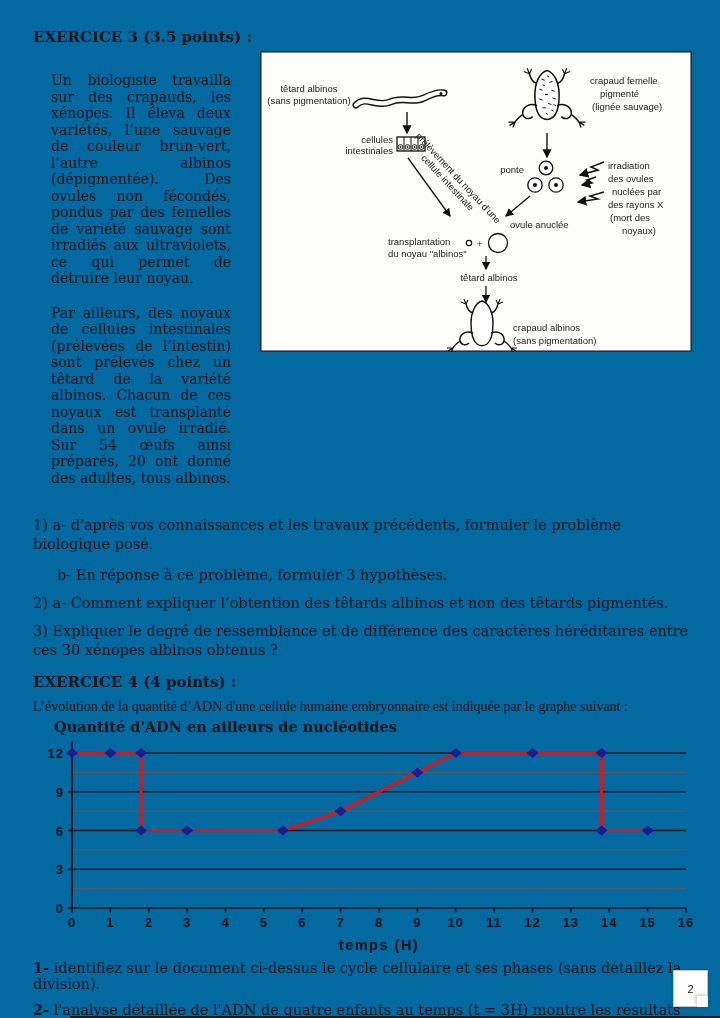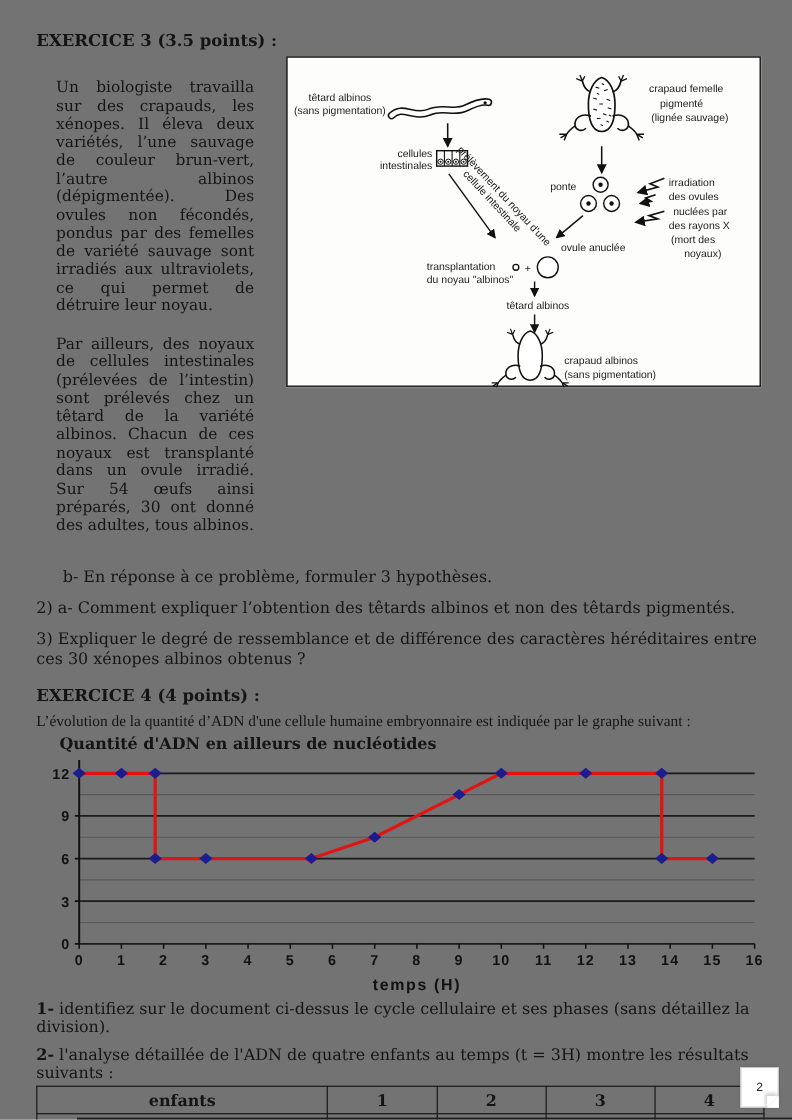--- a/index.html
+++ b/index.html
@@ -1,16 +1,16 @@
 <!DOCTYPE html>
 <html><head>
 <meta charset="utf-8">
 <style>
   html,body{margin:0;padding:0;background:#e8e8e8}
-  .page{position:relative;width:720px;height:1018px;background:#737373;overflow:hidden;
+  .page{position:relative;width:720px;height:1018px;background:#0369a1;overflow:hidden;
         font-family:"Liberation Serif",serif;color:#141414;margin:0 auto}
   .content{padding:28px 25px 0 33px}
   .extitle{font-size:15px;font-weight:bold;margin:0 0 8px 0;font-family:"DejaVu Serif",serif}
   .row{display:flex;gap:11px;align-items:flex-start}
   .col-text{width:216px;flex:none;text-align:justify;font-size:14px;line-height:16.5px;
             font-family:"DejaVu Serif",serif}
   .col-text p{margin:18px}
   .diagram{flex:none;margin-top:-3px;background:#fdfdfc}
   .dtxt{font-family:"Liberation Sans",sans-serif;font-size:9.5px;fill:#1a1a1a}
   .questions{margin-top:12px;font-size:14.5px;line-height:19px;font-family:"DejaVu Serif",serif}
@@ -48,21 +48,21 @@
 <body>
 
 <div class="page">
   <div class="content">
 
     <div class="extitle">EXERCICE 3 (3.5 points) :</div>
 
     <div class="row">
       <div class="col-text">
         <p>Un biologiste travailla sur des crapauds, les xénopes. Il éleva deux variétés, l’une sauvage de couleur brun-vert, l’autre albinos (dépigmentée). Des ovules non fécondés, pondus par des femelles de variété sauvage sont irradiés aux ultraviolets, ce qui permet de détruire leur noyau.</p>
-        <p>Par ailleurs, des noyaux de cellules intestinales (prélevées de l’intestin) sont prélevés chez un têtard de la variété albinos. Chacun de ces noyaux est transplanté dans un ovule irradié. Sur 54 œufs ainsi préparés, 30 ont donné des adultes, tous albinos.</p>
+        <p>Par ailleurs, des noyaux de cellules intestinales (prélevées de l’intestin) sont prélevés chez un têtard de la variété albinos. Chacun de ces noyaux est transplanté dans un ovule irradié. Sur 54 œufs ainsi préparés, 20 ont donné des adultes, tous albinos.</p>
       </div>
 
       <svg class="diagram" width="432" height="301" viewBox="0 0 432 301">
         <defs>
           <marker id="ah" viewBox="0 0 10 10" refX="8.5" refY="5" markerWidth="6.5" markerHeight="6.5" orient="auto">
             <path d="M0,0 L10,5 L0,10 Z" fill="#111"></path>
           </marker>
           <g id="frogshape">
             <path d="M0,-26 C7,-24 11,-14 11,-4 C11,7 9,14 5,17 C2,19 -2,19 -5,17 C-9,14 -11,7 -11,-4 C-11,-14 -7,-24 0,-26 Z" fill="#fff" stroke="#111" stroke-width="1.4"></path>
             <path d="M-9,-14 C-13,-15 -15,-19 -16,-23" fill="none" stroke="#111" stroke-width="1.4"></path>
@@ -160,20 +160,21 @@
 
         <g transform="translate(222,276)">
           <use href="#frogshape"></use>
         </g>
         <text class="dtxt" x="253" y="280">crapaud albinos</text>
         <text class="dtxt" x="253" y="293">(sans pigmentation)</text>
       </svg>
     </div>
 
     <div class="questions">
+      <p class="q">1) a- d'après vos connaissances et les travaux précédents, formuler le problème biologique posé.</p>
       <p class="qi">b- En réponse à ce problème, formuler 3 hypothèses.</p>
       <div class="qgap"></div>
       <p class="q">2) a- Comment expliquer l’obtention des têtards albinos et non des têtards pigmentés.</p>
       <div class="qgap"></div>
       <p class="q">3) Expliquer le degré de ressemblance et de différence des caractères héréditaires entre ces 30 xénopes albinos obtenus ?</p>
     </div>
 
     <div class="ex4">
       <div class="extitle">EXERCICE 4 (4 points) :</div>
       <p class="intro">L’évolution de la quantité d’ADN d'une cellule humaine embryonnaire est indiquée par le graphe suivant :</p>

